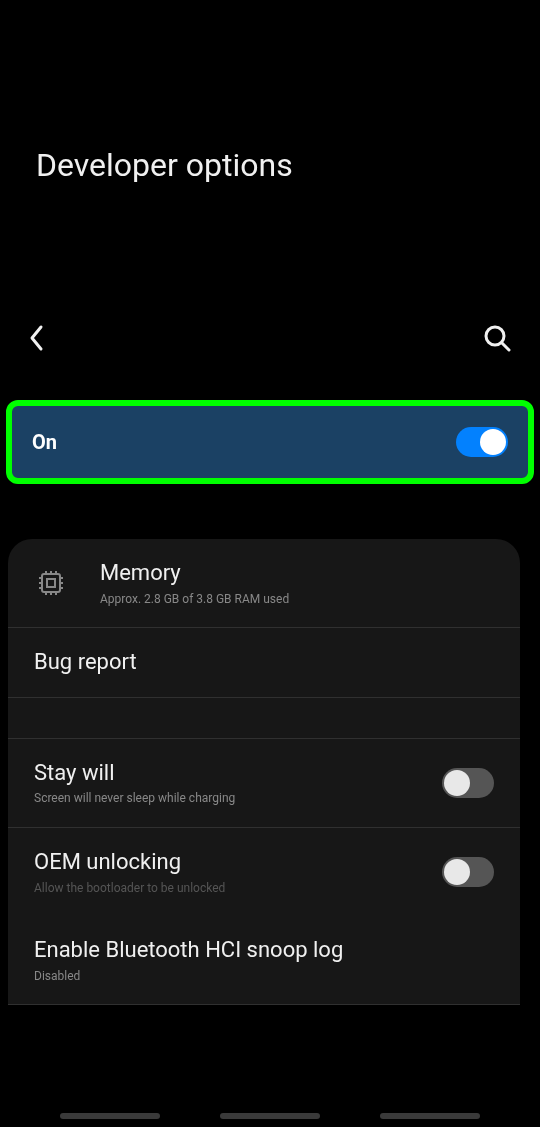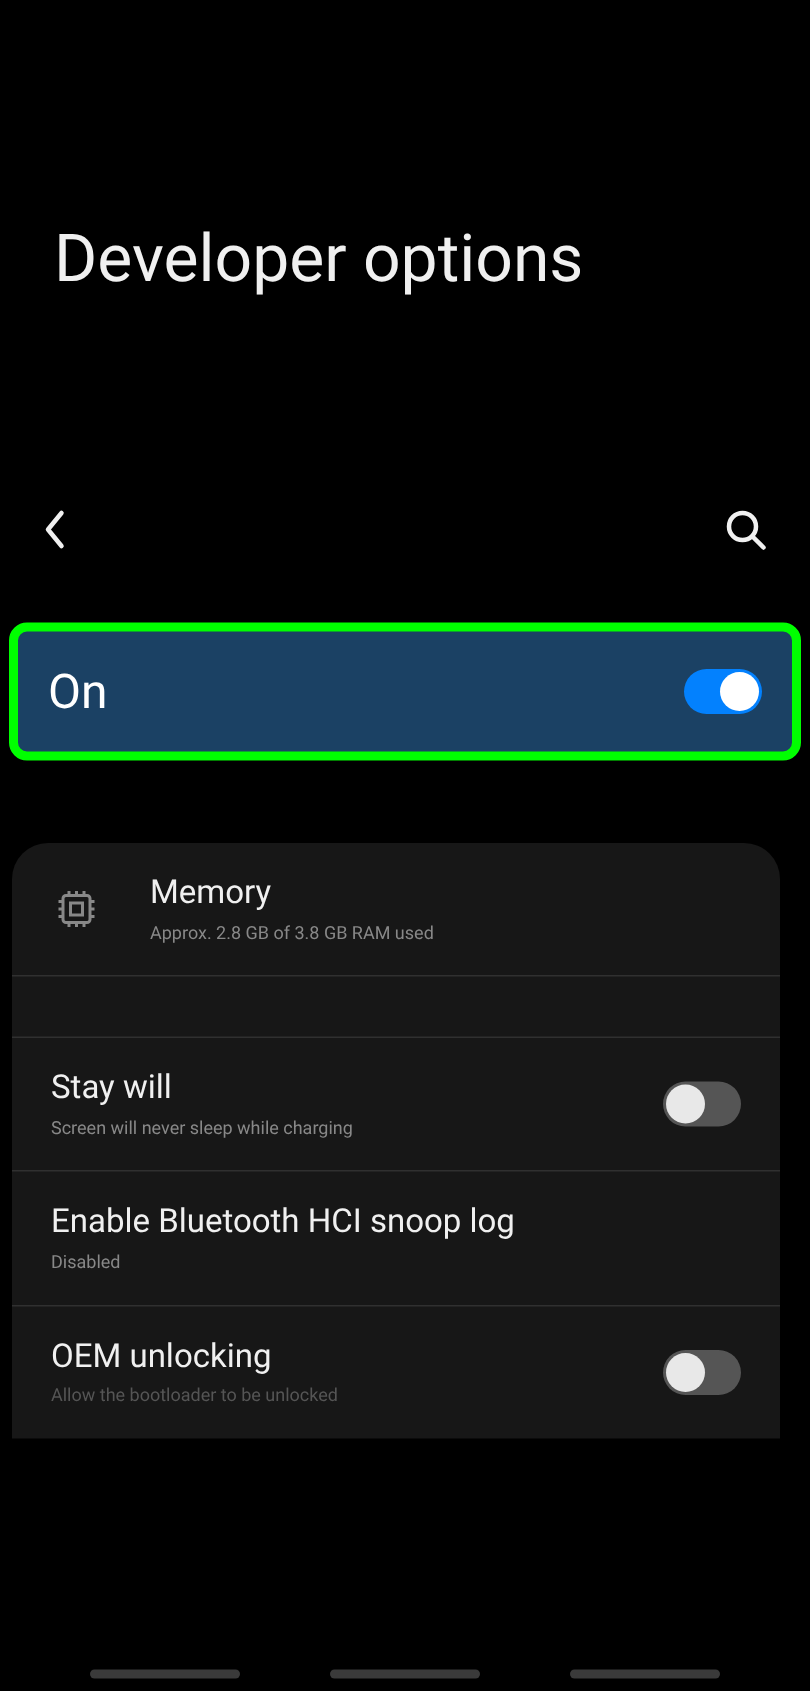--- a/index.html
+++ b/index.html
@@ -14,21 +14,21 @@
       height: 1127px;
       background: #000000;
       overflow: hidden;
       position: relative;
     }
     .header-space {
       height: 145px;
     }
     .page-title {
       color: #f0f0f0;
-      font-size: 44px;
+      font-size: 32px;
       font-weight: 400;
       padding: 0 36px;
       line-height: 1.25;
     }
     .toolbar {
       display: flex;
       justify-content: space-between;
       align-items: center;
       padding: 0 28px;
       margin-top: 135px;
@@ -43,22 +43,22 @@
       border: 6px solid #00ff00;
       border-radius: 12px;
       background: #1b4164;
       padding: 21px 20px;
       display: flex;
       justify-content: space-between;
       align-items: center;
     }
     .highlight-label {
       color: #ffffff;
-      font-size: 32px;
-      font-weight: 400;
+      font-size: 20px;
+      font-weight: 700;
     }
     .toggle-on {
       width: 52px;
       height: 30px;
       background: #0381fe;
       border-radius: 15px;
       position: relative;
     }
     .toggle-on::after {
       content: "";
@@ -193,47 +193,52 @@
         <line x1="26" y1="17" x2="29" y2="17" stroke="#888" stroke-width="2"></line>
         <line x1="26" y1="22" x2="29" y2="22" stroke="#888" stroke-width="2"></line>
       </svg>
     </div>
     <div class="setting-text">
       <div class="setting-title">Memory</div>
       <div class="setting-subtitle">Approx. 2.8 GB of 3.8 GB RAM used</div>
     </div>
   </div>
 
+  <div class="setting-item">
+    <div class="setting-text">
+      <div class="setting-title">Bug report</div>
+    </div>
+  </div>
 
   <div class="setting-item">
     <div class="setting-text">
     </div>
   </div>
 
   <div class="setting-item">
     <div class="setting-text">
       <div class="setting-title">Stay will</div>
       <div class="setting-subtitle">Screen will never sleep while charging</div>
     </div>
     <div class="toggle-off"></div>
   </div>
 
+  <div class="setting-item" style="border-bottom:none;">
+    <div class="setting-text">
+      <div class="setting-title">OEM unlocking</div>
+      <div class="setting-subtitle truncated">Allow the bootloader to be unlocked</div>
+    </div>
+    <div class="toggle-off"></div>
+  </div>
+
   <div class="setting-item">
     <div class="setting-text">
       <div class="setting-title">Enable Bluetooth HCI snoop log</div>
       <div class="setting-subtitle">Disabled</div>
     </div>
-  </div>
-
-  <div class="setting-item" style="border-bottom:none;">
-    <div class="setting-text">
-      <div class="setting-title">OEM unlocking</div>
-      <div class="setting-subtitle truncated">Allow the bootloader to be unlocked</div>
-    </div>
-    <div class="toggle-off"></div>
   </div>
 
 </div>
 
 <div class="nav-bar">
   <div class="nav-pill"></div>
   <div class="nav-pill"></div>
   <div class="nav-pill"></div>
 </div>
 

